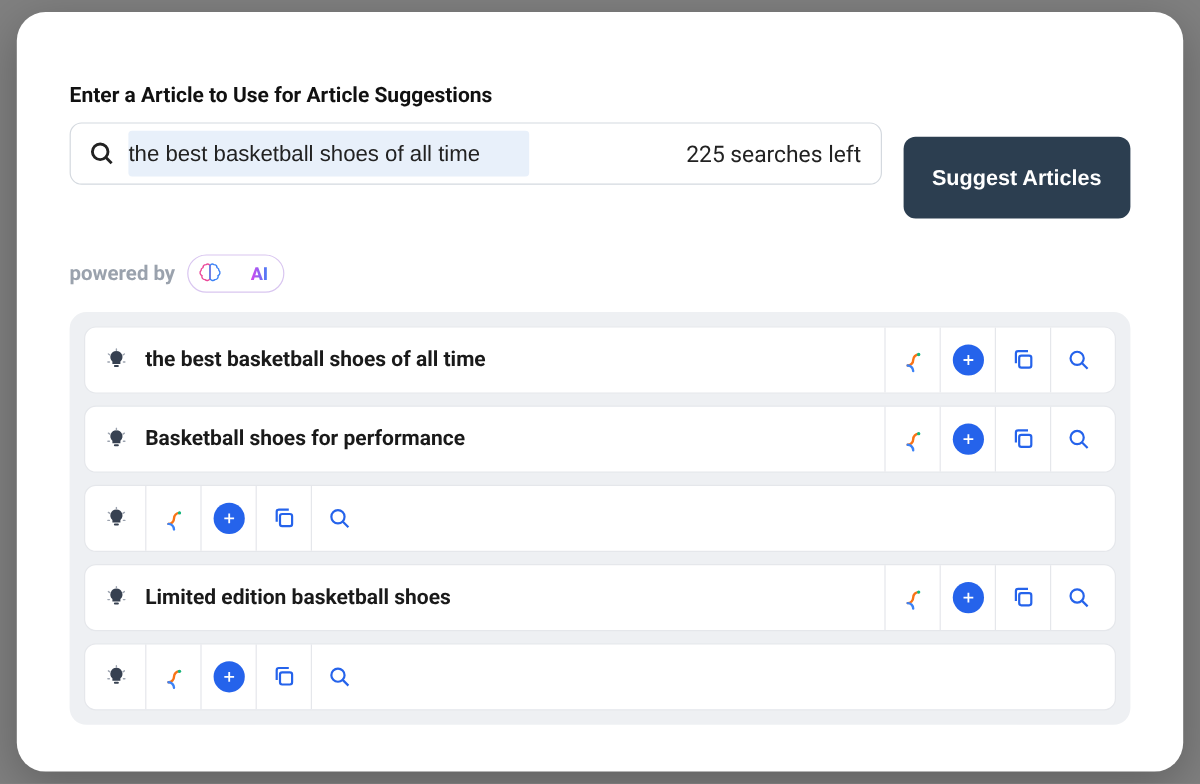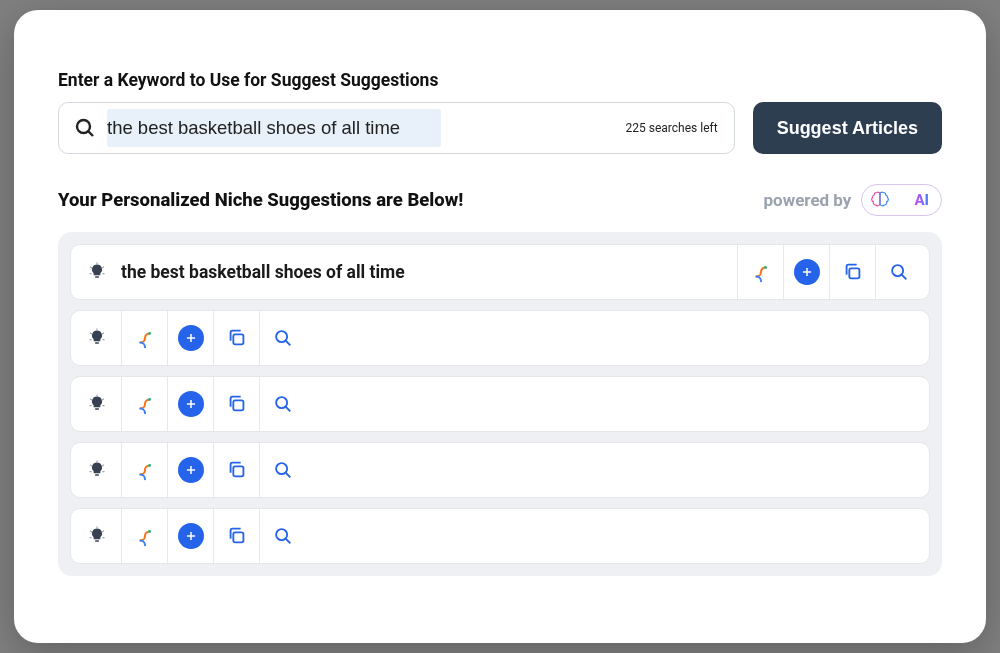--- a/index.html
+++ b/index.html
@@ -42,31 +42,32 @@
   .input-highlight {
     position: absolute;
     left: 48px; top: 6px; bottom: 6px;
     background: #e8f0fa;
     border-radius: 3px;
     z-index: 0;
     width: 446px;
   }
   .search-input-wrap { position: relative; flex: 1; height: 100%; display: flex; align-items: center; }
   .search-input-wrap input { position: relative; z-index: 1; width: 100%; }
-  .searches-left { font-size: 12px; color: #222; margin-left: 14px; white-space: nowrap; }
+  .searches-left { font-size: 19px; color: #222; margin-left: 14px; white-space: nowrap; }
   .suggest-btn {
     background: #2c3e50;
     color: #fff;
     border: none;
     border-radius: 10px;
     padding: 0 24px;
     font-size: 18px;
     font-weight: 700;
     cursor: pointer;
-    height: 52px;
+    height: 68px;
+    margin-top: 12px;
   }
   .results-header { display: flex; justify-content: space-between; align-items: center; margin-top: 30px; }
   .results-title { font-size: 18.5px; font-weight: 800; color: #111; }
   .powered { display: flex; align-items: center; gap: 10px; color: #9aa2ad; font-weight: 700; font-size: 17px; justify-content: space-between; }
   .ai-badge {
     border: 1.5px solid #d9c6f0;
     border-radius: 999px;
     padding: 5px 12px 5px 8px;
     display: flex;
     align-items: center;
@@ -122,39 +123,38 @@
   .copy-ic, .mag-ic { width: 22px; height: 22px; stroke: #2563eb; stroke-width: 2; fill: none; }
   .jot-ic { width: 22px; height: 22px; }
 </style>
 </head>
 <body>
 
 <div class="backdrop">
   <div class="modal">
 
 
-    <div class="sub-label">Enter a Keyword to Use for Suggest Suggestions</div>
+    <div class="sub-label">Enter a Article to Use for Article Suggestions</div>
 
     <div class="search-row">
       <div class="search-box">
         <svg class="mag" viewBox="0 0 24 24">
             <circle cx="10.5" cy="10.5" r="6.5"></circle>
             <path d="M20 20l-4.5-4.5"></path>
           </svg>
         <div class="search-input-wrap">
           <div class="input-highlight" style="left:0; width:334px;"></div>
           <input class="search-input" type="text" value="the best basketball shoes of all time" style="">
         </div>
         <span class="searches-left">225 searches left</span>
       </div>
       <button class="suggest-btn">Suggest Articles</button>
     </div>
 
     <div class="results-header">
-      <div class="results-title">Your Personalized Niche Suggestions are Below!</div>
       <div class="powered">
         <span>powered by</span>
         <span class="ai-badge">
           <svg class="brain" viewBox="0 0 24 24">
             <path d="M8 3a3 3 0 00-3 3 3 3 0 00-2 3 3 3 0 001 5 3 3 0 003 4 3 3 0 005-1V4a3 3 0 00-4-1z" fill="none" stroke="#ec4899" stroke-width="1.4"></path>
             <path d="M16 3a3 3 0 013 3 3 3 0 012 3 3 3 0 01-1 5 3 3 0 01-3 4 3 3 0 01-5-1V4a3 3 0 014-1z" fill="none" stroke="#3b82f6" stroke-width="1.4"></path>
           </svg>
           <span class="ai-text">AI</span>
         </span>
       </div>
@@ -198,92 +198,94 @@
             </button>
         </div>
       </div>
 
       <div class="result-row">
         <svg class="bulb" viewBox="0 0 24 24">
             <path d="M12 3a6 6 0 00-4 10.5V16h8v-2.5A6 6 0 0012 3z" fill="#374151"></path>
             <rect x="9.5" y="17" width="5" height="2" rx="1" fill="#374151"></rect>
             <path d="M4 6l1.5 1M20 6l-1.5 1M12 1v1.5M5 14H3.5M20.5 14H19" stroke="#9ca3af" stroke-width="1.4" stroke-linecap="round"></path>
           </svg>
-        <div class="actions">
-          <button class="action-btn">
-              <svg class="jot-ic" viewBox="0 0 24 24">
-                <path d="M7 17a5 5 0 005-5 5 5 0 015-5" fill="none" stroke="#f97316" stroke-width="2.2" stroke-linecap="round"></path>
-                <path d="M7 17a5 5 0 015 5" fill="none" stroke="#3b82f6" stroke-width="2.2" stroke-linecap="round"></path>
-                <circle cx="17" cy="7" r="1.5" fill="#10b981"></circle>
-              </svg>
-            </button>
-          <button class="action-btn">
-              <span class="plus-circle">
-                <svg viewBox="0 0 24 24">
-                  <path d="M12 5v14M5 12h14"></path>
-                </svg>
-              </span>
-            </button>
-          <button class="action-btn">
-              <svg class="copy-ic" viewBox="0 0 24 24">
-                <rect x="8" y="8" width="11" height="11" rx="2"></rect>
-                <path d="M5 15V6a2 2 0 012-2h9"></path>
-              </svg>
-            </button>
-          <button class="action-btn">
-              <svg class="mag-ic" viewBox="0 0 24 24">
-                <circle cx="10.5" cy="10.5" r="6"></circle>
-                <path d="M20 20l-5-5"></path>
-              </svg>
-            </button>
-        </div>
-      </div>
-
-      <div class="result-row">
-        <svg class="bulb" viewBox="0 0 24 24">
-            <path d="M12 3a6 6 0 00-4 10.5V16h8v-2.5A6 6 0 0012 3z" fill="#374151"></path>
-            <rect x="9.5" y="17" width="5" height="2" rx="1" fill="#374151"></rect>
-            <path d="M4 6l1.5 1M20 6l-1.5 1M12 1v1.5M5 14H3.5M20.5 14H19" stroke="#9ca3af" stroke-width="1.4" stroke-linecap="round"></path>
-          </svg>
-        <div class="actions">
-          <button class="action-btn">
-              <svg class="jot-ic" viewBox="0 0 24 24">
-                <path d="M7 17a5 5 0 005-5 5 5 0 015-5" fill="none" stroke="#f97316" stroke-width="2.2" stroke-linecap="round"></path>
-                <path d="M7 17a5 5 0 015 5" fill="none" stroke="#3b82f6" stroke-width="2.2" stroke-linecap="round"></path>
-                <circle cx="17" cy="7" r="1.5" fill="#10b981"></circle>
-              </svg>
-            </button>
-          <button class="action-btn">
-              <span class="plus-circle">
-                <svg viewBox="0 0 24 24">
-                  <path d="M12 5v14M5 12h14"></path>
-                </svg>
-              </span>
-            </button>
-          <button class="action-btn">
-              <svg class="copy-ic" viewBox="0 0 24 24">
-                <rect x="8" y="8" width="11" height="11" rx="2"></rect>
-                <path d="M5 15V6a2 2 0 012-2h9"></path>
-              </svg>
-            </button>
-          <button class="action-btn">
-              <svg class="mag-ic" viewBox="0 0 24 24">
-                <circle cx="10.5" cy="10.5" r="6"></circle>
-                <path d="M20 20l-5-5"></path>
-              </svg>
-            </button>
-        </div>
-      </div>
-
-      <div class="result-row">
-        <svg class="bulb" viewBox="0 0 24 24">
-            <path d="M12 3a6 6 0 00-4 10.5V16h8v-2.5A6 6 0 0012 3z" fill="#374151"></path>
-            <rect x="9.5" y="17" width="5" height="2" rx="1" fill="#374151"></rect>
-            <path d="M4 6l1.5 1M20 6l-1.5 1M12 1v1.5M5 14H3.5M20.5 14H19" stroke="#9ca3af" stroke-width="1.4" stroke-linecap="round"></path>
-          </svg>
+        <span class="result-text">Basketball shoes for performance</span>
+        <div class="actions">
+          <button class="action-btn">
+              <svg class="jot-ic" viewBox="0 0 24 24">
+                <path d="M7 17a5 5 0 005-5 5 5 0 015-5" fill="none" stroke="#f97316" stroke-width="2.2" stroke-linecap="round"></path>
+                <path d="M7 17a5 5 0 015 5" fill="none" stroke="#3b82f6" stroke-width="2.2" stroke-linecap="round"></path>
+                <circle cx="17" cy="7" r="1.5" fill="#10b981"></circle>
+              </svg>
+            </button>
+          <button class="action-btn">
+              <span class="plus-circle">
+                <svg viewBox="0 0 24 24">
+                  <path d="M12 5v14M5 12h14"></path>
+                </svg>
+              </span>
+            </button>
+          <button class="action-btn">
+              <svg class="copy-ic" viewBox="0 0 24 24">
+                <rect x="8" y="8" width="11" height="11" rx="2"></rect>
+                <path d="M5 15V6a2 2 0 012-2h9"></path>
+              </svg>
+            </button>
+          <button class="action-btn">
+              <svg class="mag-ic" viewBox="0 0 24 24">
+                <circle cx="10.5" cy="10.5" r="6"></circle>
+                <path d="M20 20l-5-5"></path>
+              </svg>
+            </button>
+        </div>
+      </div>
+
+      <div class="result-row">
+        <svg class="bulb" viewBox="0 0 24 24">
+            <path d="M12 3a6 6 0 00-4 10.5V16h8v-2.5A6 6 0 0012 3z" fill="#374151"></path>
+            <rect x="9.5" y="17" width="5" height="2" rx="1" fill="#374151"></rect>
+            <path d="M4 6l1.5 1M20 6l-1.5 1M12 1v1.5M5 14H3.5M20.5 14H19" stroke="#9ca3af" stroke-width="1.4" stroke-linecap="round"></path>
+          </svg>
+        <div class="actions">
+          <button class="action-btn">
+              <svg class="jot-ic" viewBox="0 0 24 24">
+                <path d="M7 17a5 5 0 005-5 5 5 0 015-5" fill="none" stroke="#f97316" stroke-width="2.2" stroke-linecap="round"></path>
+                <path d="M7 17a5 5 0 015 5" fill="none" stroke="#3b82f6" stroke-width="2.2" stroke-linecap="round"></path>
+                <circle cx="17" cy="7" r="1.5" fill="#10b981"></circle>
+              </svg>
+            </button>
+          <button class="action-btn">
+              <span class="plus-circle">
+                <svg viewBox="0 0 24 24">
+                  <path d="M12 5v14M5 12h14"></path>
+                </svg>
+              </span>
+            </button>
+          <button class="action-btn">
+              <svg class="copy-ic" viewBox="0 0 24 24">
+                <rect x="8" y="8" width="11" height="11" rx="2"></rect>
+                <path d="M5 15V6a2 2 0 012-2h9"></path>
+              </svg>
+            </button>
+          <button class="action-btn">
+              <svg class="mag-ic" viewBox="0 0 24 24">
+                <circle cx="10.5" cy="10.5" r="6"></circle>
+                <path d="M20 20l-5-5"></path>
+              </svg>
+            </button>
+        </div>
+      </div>
+
+      <div class="result-row">
+        <svg class="bulb" viewBox="0 0 24 24">
+            <path d="M12 3a6 6 0 00-4 10.5V16h8v-2.5A6 6 0 0012 3z" fill="#374151"></path>
+            <rect x="9.5" y="17" width="5" height="2" rx="1" fill="#374151"></rect>
+            <path d="M4 6l1.5 1M20 6l-1.5 1M12 1v1.5M5 14H3.5M20.5 14H19" stroke="#9ca3af" stroke-width="1.4" stroke-linecap="round"></path>
+          </svg>
+        <span class="result-text">Limited edition basketball shoes</span>
         <div class="actions">
           <button class="action-btn">
               <svg class="jot-ic" viewBox="0 0 24 24">
                 <path d="M7 17a5 5 0 005-5 5 5 0 015-5" fill="none" stroke="#f97316" stroke-width="2.2" stroke-linecap="round"></path>
                 <path d="M7 17a5 5 0 015 5" fill="none" stroke="#3b82f6" stroke-width="2.2" stroke-linecap="round"></path>
                 <circle cx="17" cy="7" r="1.5" fill="#10b981"></circle>
               </svg>
             </button>
           <button class="action-btn">
               <span class="plus-circle">

